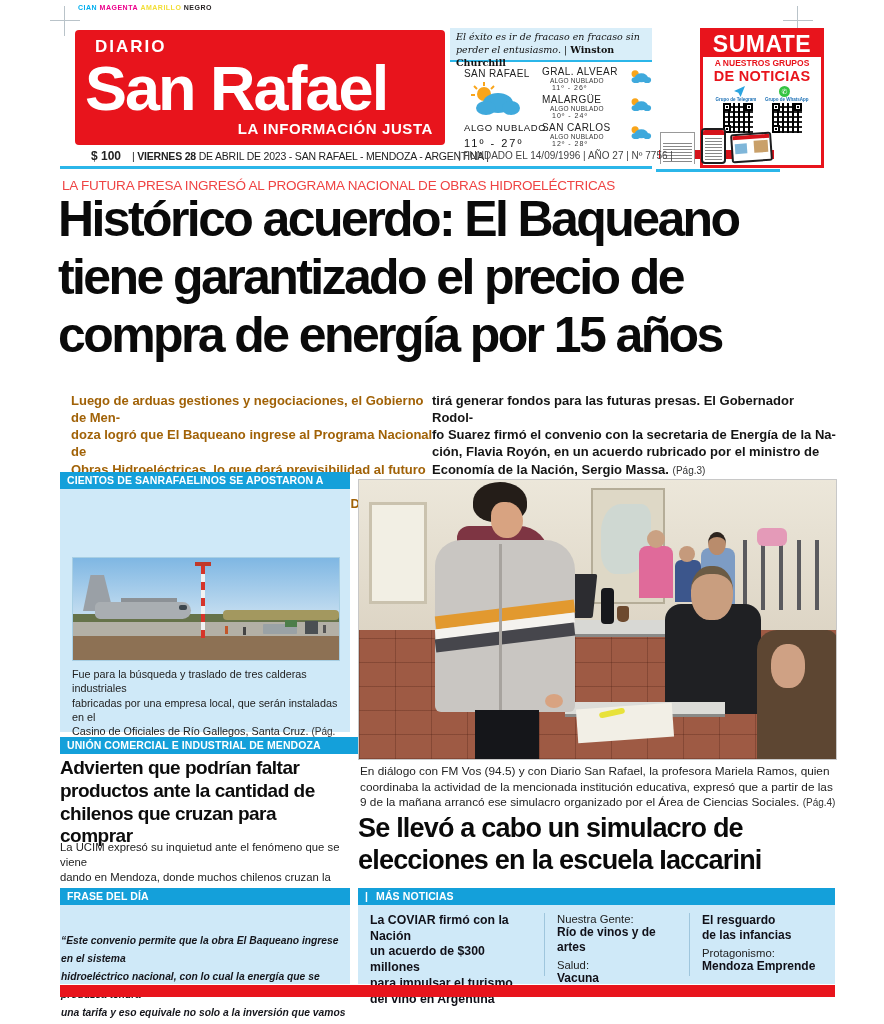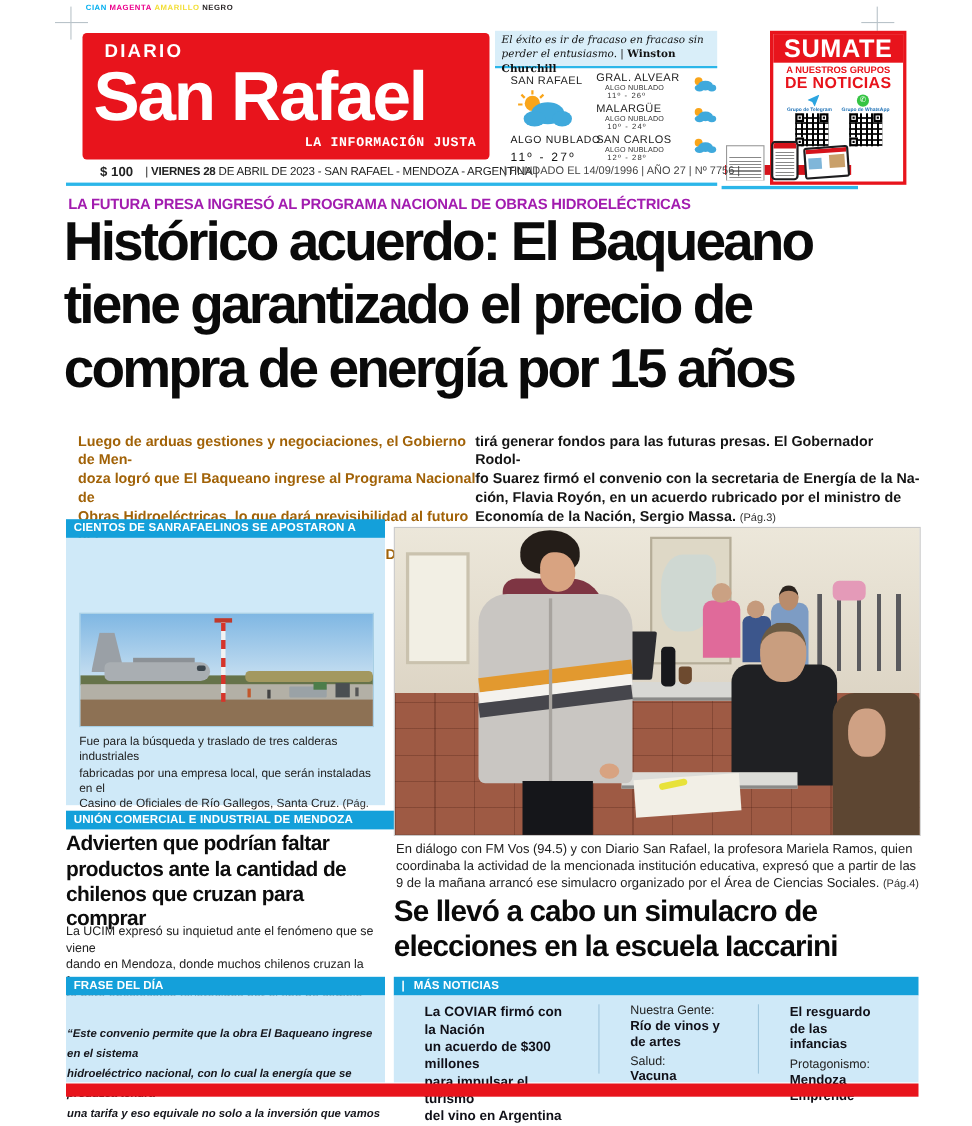--- a/index.html
+++ b/index.html
@@ -10,21 +10,21 @@
   .regtext{top:4px;left:78px;font-size:7px;letter-spacing:.5px;font-weight:700;}
   .regtext .c1{color:#00aeef}.regtext .c2{color:#ec008c}.regtext .c3{color:#f2de35}.regtext .c4{color:#231f20}
   .cross{width:30px;height:30px;}
   .cross::before,.cross::after{content:"";position:absolute;background:#b9c3c9;}
   .cross::before{left:0;top:14px;width:30px;height:1px;}
   .cross::after{left:14px;top:0;width:1px;height:30px;}
   
   .mast{left:75px;top:30px;width:370px;height:115px;background:#e8141c;border-radius:4px;}
   .mast .diario{position:absolute;left:20px;top:7px;color:#fff;font-size:17px;font-weight:700;letter-spacing:2px;}
   .mast .title{position:absolute;left:10px;top:22px;color:#fff;font-size:63px;font-weight:700;letter-spacing:-2px;}
-  .mast .tagline{position:absolute;right:12px;bottom:8px;color:#fff;font-size:12px;font-weight:700;letter-spacing:.6px;font-family:Liberation Mono, monospace;}
+  .mast .tagline{position:absolute;right:12px;bottom:8px;color:#fff;font-size:15px;font-weight:700;letter-spacing:.6px;}
   
   .quotebox{left:450px;top:28px;width:202px;height:34px;background:#d9eef9;border-bottom:2px solid #2bb6e9;font-family:"DejaVu Serif","Liberation Serif",serif;font-style:italic;font-size:9.5px;line-height:1.35;padding:3px 6px;box-sizing:border-box;}
   .quotebox b{font-style:normal;font-family:"DejaVu Serif",serif;}
   
   .weather{left:450px;top:64px;width:202px;height:82px;font-size:9px;}
   .w-city{font-size:10px;letter-spacing:.4px;color:#222;}
   .w-cond{font-size:6.5px;color:#333;letter-spacing:.2px;}
   .w-temp{font-size:7px;color:#333;letter-spacing:1px;}
   .w-main-cond{font-size:9.5px;letter-spacing:.6px;}
   .w-main-temp{font-size:11px;letter-spacing:2px;}
@@ -54,21 +54,21 @@
   .ph-img1{position:absolute;left:2px;top:8px;width:12px;height:10px;background:#7fb6d9;}
   .ph-img2{position:absolute;right:2px;top:6px;width:14px;height:12px;background:#c9a06a;}
   
   .datebar{left:60px;top:147px;width:725px;height:18px;font-size:10.5px;color:#222;}
   .price{position:absolute;left:18px;top:2px;font-weight:700;font-size:12px;margin-left:13px;}
   .dateline{position:absolute;left:72px;top:3px;letter-spacing:-0.2px;}
   .founded{position:absolute;left:398px;top:3px;color:#444;font-size:10px;}
   .cyanrule{left:60px;top:166px;width:592px;height:3px;background:#2bb6e9;}
   .cyanrule2{left:656px;top:169px;width:124px;height:3px;background:#2bb6e9;}
   
-  .kicker{left:62px;top:178px;font-size:13.5px;font-weight:700;letter-spacing:-0.2px;color:#a21caf;}
+  .kicker{left:62px;top:178px;font-size:13.5px;font-weight:400;letter-spacing:-0.2px;color:#ef4444;}
   .headline{left:58px;top:190px;width:790px;font-size:50px;line-height:1.16;font-weight:700;letter-spacing:-2.6px;color:#0a0a0a;}
   .introL{left:60px;top:392px;width:366px;font-size:13px;line-height:1.32;font-weight:700;color:#a16207;margin-left:11px;}
   .introR{left:432px;top:392px;width:404px;font-size:13px;line-height:1.32;font-weight:700;color:#151515;}
   .pgref{font-weight:400;font-size:10px;color:#333;}
   
   .bluebar{background:#14a0da;color:#fff;font-weight:700;font-size:10.5px;line-height:17px;height:17px;padding:0 7px;box-sizing:border-box;letter-spacing:.1px;}
   .panel{background:#cfe9f8;}
   .herc-panel{left:60px;top:489px;width:290px;height:243px;}
   .herc-h{position:absolute;left:12px;top:9px;font-size:21px;line-height:1.2;font-weight:700;letter-spacing:-0.5px;color:#0c0c0c;}
   .herc-cap{position:absolute;left:12px;top:178px;width:268px;font-size:10.8px;line-height:1.33;color:#222;}
@@ -136,21 +136,21 @@
   
   .sim-cap{left:360px;top:764px;width:476px;font-size:11.8px;line-height:1.32;color:#222;}
   .sim-h{left:358px;top:813px;width:478px;font-size:27px;line-height:1.17;font-weight:700;letter-spacing:-0.8px;color:#0a0a0a;}
   
   .frase-bar{left:60px;top:888px;width:290px;}
   .frase-panel{left:60px;top:905px;width:290px;height:79px;box-sizing:border-box;padding:7px 1px;}
   .frase-q{font-size:10.3px;line-height:1.33;font-weight:700;font-style:italic;color:#15161c;}
   .mas-bar{left:358px;top:888px;width:477px;}
   .mas-mark{margin-right:8px;}
   .mas-panel{left:358px;top:905px;width:477px;height:79px;display:flex;box-sizing:border-box;padding:8px 0;}
-  .mas-col{padding:0 28px;box-sizing:border-box;}
+  .mas-col{padding:0 12px;box-sizing:border-box;}
   .mas-col + .mas-col{border-left:1px solid #9fc6dd;}
   .mas-c1{width:186px;font-size:12.3px;line-height:1.28;font-weight:700;color:#101018;}
   .mas-c2{width:146px;}
   .mas-c3{width:145px;}
   .mas-item{font-size:12px;line-height:1.22;font-weight:700;color:#101018;}
   .mas-label{font-size:11.3px;color:#222;margin-top:5px;}
   .redbar{left:60px;top:985px;width:775px;height:12px;background:#e8141c;}
 </style>
 </head>
 <body>

